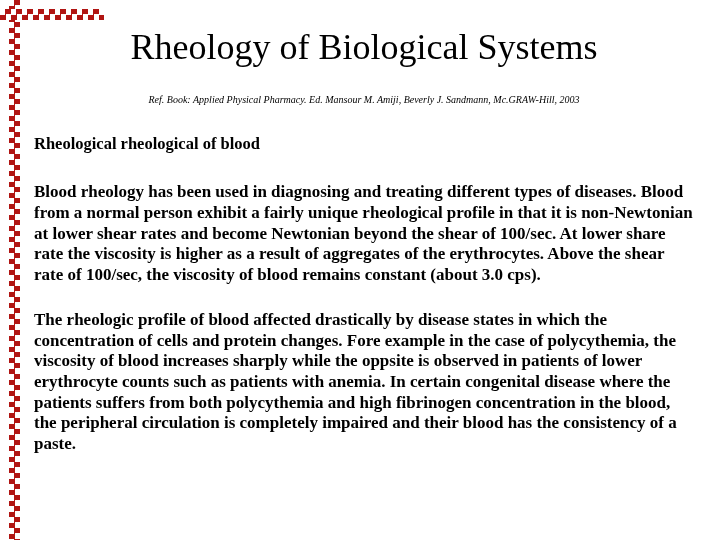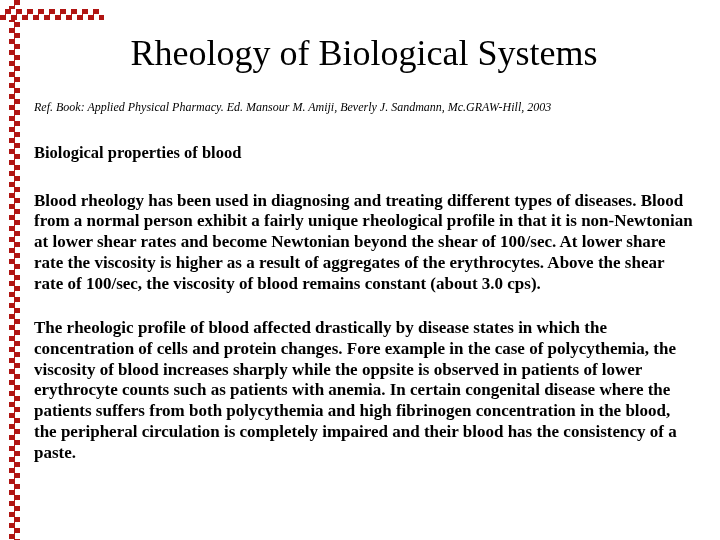--- a/index.html
+++ b/index.html
@@ -35,39 +35,40 @@
   .border-strip.horizontal {
     left: 0;
     top: 9px;
     width: 104px;
     height: 11px;
   }
 
   .slide-content {
     position: absolute;
     left: 34px;
-    top: 34px;
+    top: 28px;
     width: 660px;
   }
 
   .slide-title {
     text-align: center;
     font-size: 36px;
     font-weight: 400;
     color: #000000;
     margin: 0 0 26px 0;
     letter-spacing: 0px;
     line-height: 1.1;
   }
 
   .reference-text {
     font-style: italic;
-    font-size: 12px;
+    font-size: 10px;
     line-height: 1.25;
     margin: 0 0 28px 0;
+    text-align: center;
   }
 
   .section-heading {
     font-weight: bold;
     font-size: 16.5px;
     margin: 0 0 28px 0;
   }
 
   .body-paragraph {
     font-size: 17px;
@@ -81,19 +82,19 @@
 
 <div class="border-strip vertical"></div>
 <div class="border-strip horizontal"></div>
 
 <div class="slide-content">
 
   <h1 class="slide-title">Rheology of Biological Systems</h1>
 
   <p class="reference-text">Ref. Book: Applied Physical Pharmacy. Ed. Mansour M. Amiji, Beverly J. Sandmann, Mc.GRAW-Hill, 2003</p>
 
-  <p class="section-heading">Biological properties of blood</p>
+  <p class="section-heading">Rheological rheological of blood</p>
 
   <p class="body-paragraph">Blood rheology has been used in diagnosing and treating different types of diseases. Blood from a normal person exhibit a fairly unique rheological profile in that it is non-Newtonian at lower shear rates and become Newtonian beyond the shear of 100/sec. At lower share rate the viscosity is higher as a result of aggregates of the erythrocytes. Above the shear rate of 100/sec, the viscosity of blood remains constant (about 3.0 cps).</p>
 
   <p class="body-paragraph">The rheologic profile of blood affected drastically by disease states in which the concentration of cells and protein changes. Fore example in the case of polycythemia, the viscosity of blood increases sharply while the oppsite is observed in patients of lower erythrocyte counts such as patients with anemia. In certain congenital disease where the patients suffers from both polycythemia and high fibrinogen concentration in the blood, the peripheral circulation is completely impaired and their blood has the consistency of a paste.</p>
 
 </div>
 
 </body></html>

